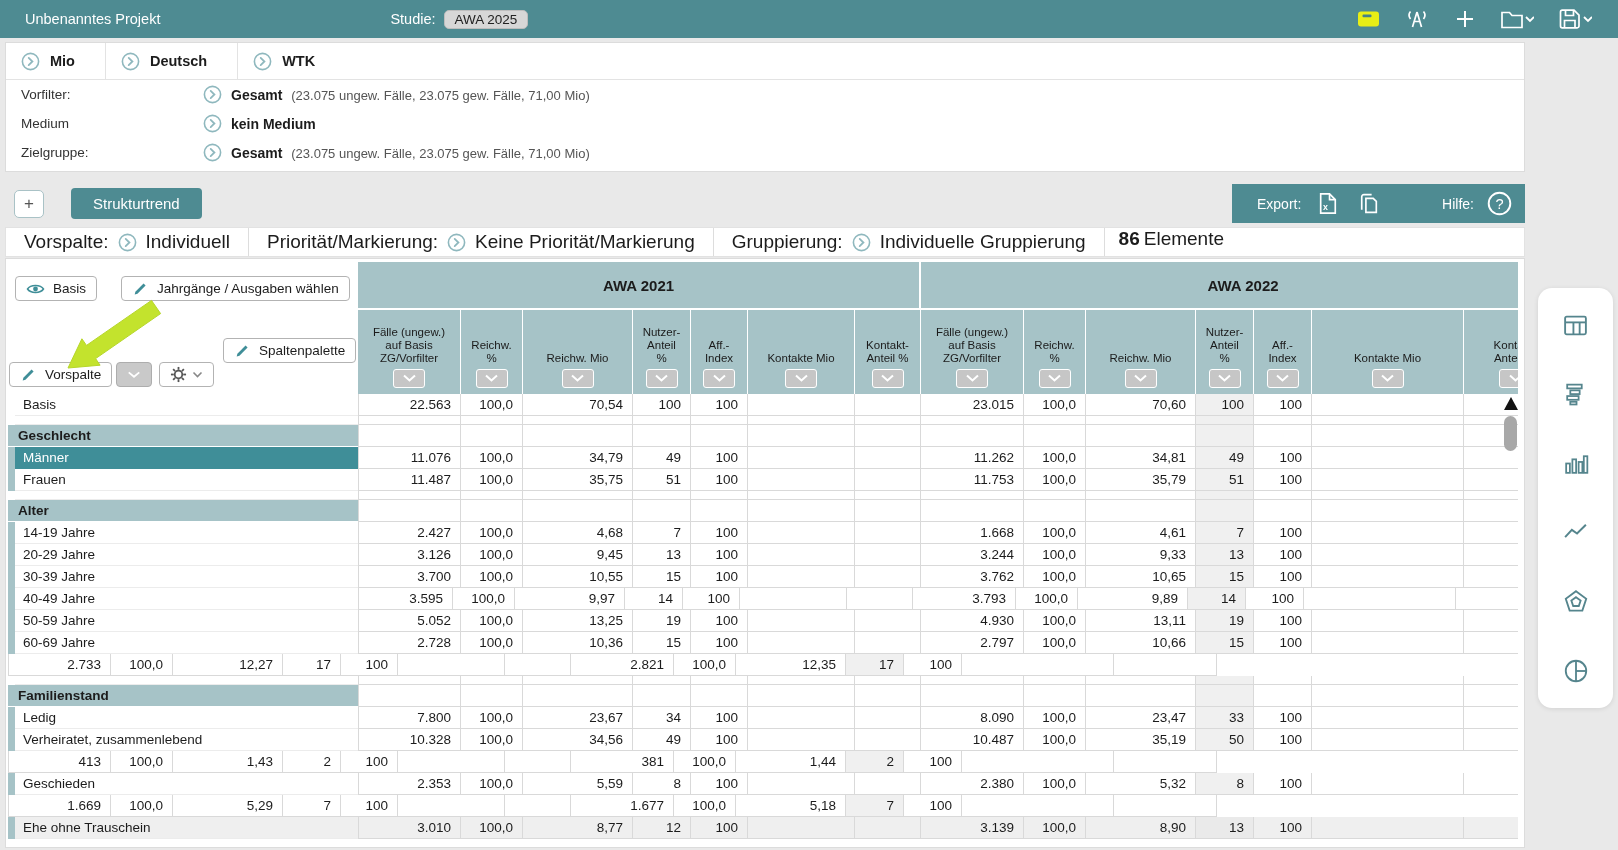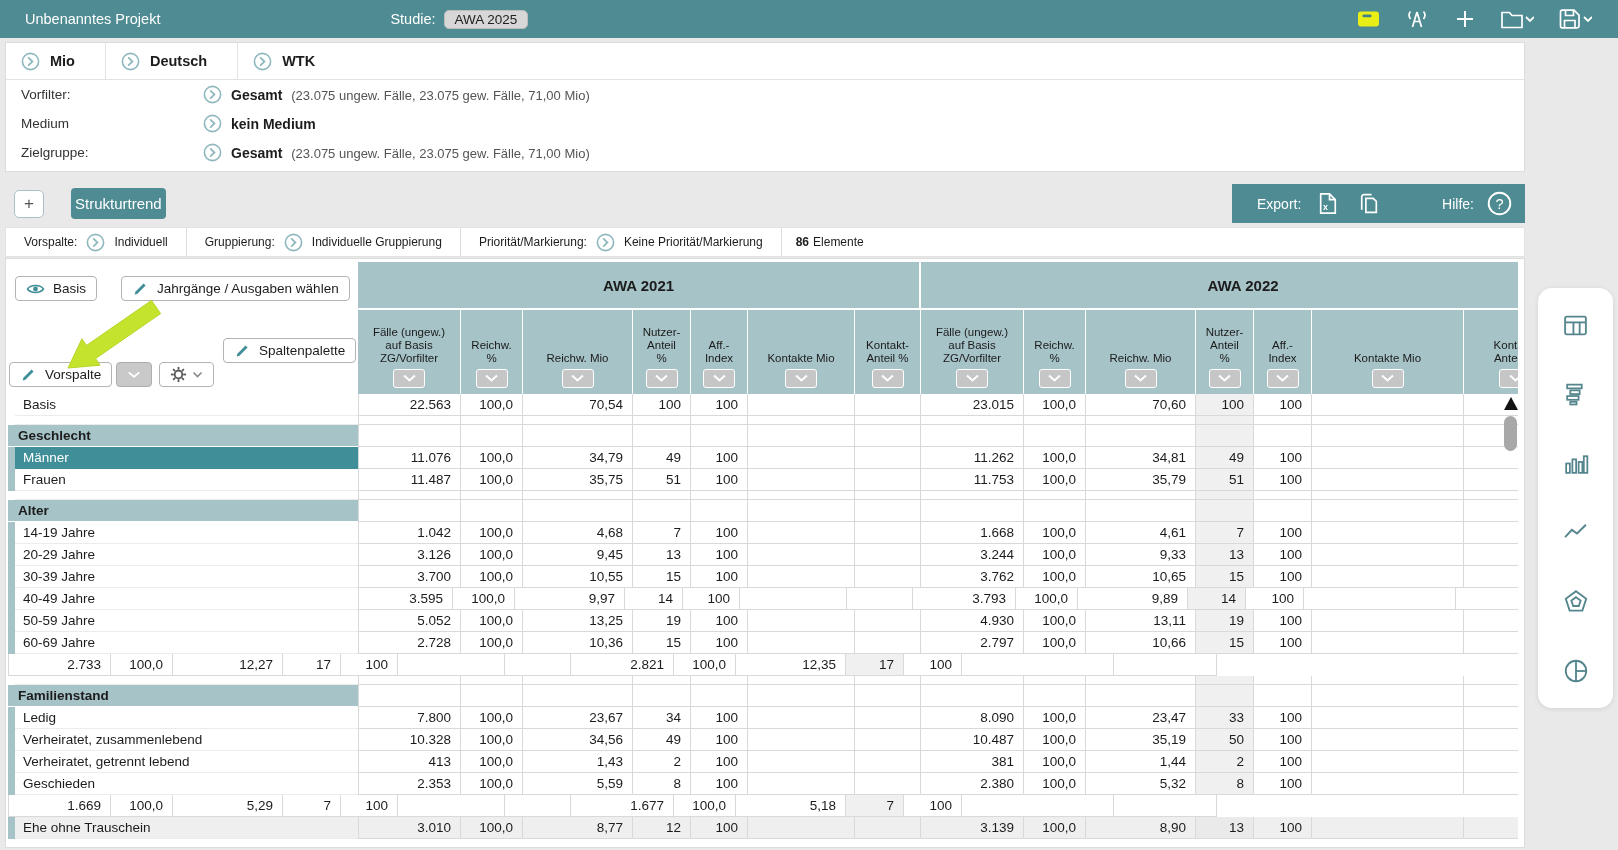--- a/index.html
+++ b/index.html
@@ -21,28 +21,28 @@
   .chip-item.divided{border-right:1px solid #e3e3e3}
   .frow{display:flex;align-items:center;height:29px;font-size:13.5px}
   .flabel{width:182px;padding-left:15px;color:#333}
   .fval{font-weight:bold;font-size:14px;margin-left:9px}
   .fdetail{color:#555;font-size:13px;margin-left:5px;font-weight:normal}
   
   .addtab{position:absolute;left:14px;top:190px;width:30px;height:28px;background:#fff;
           border:1px solid #a9c2c6;border-radius:5px;color:#555;font-size:17px;
           display:flex;align-items:center;justify-content:center;cursor:pointer;box-sizing:border-box}
   .tab-active{position:absolute;left:71px;top:188px;height:31px;background:#4e8b92;color:#fff;
-              border-radius:4px;display:flex;align-items:center;padding:0 4px;font-size:15px;cursor:pointer}
+              border-radius:4px;display:flex;align-items:center;padding:0 22px;font-size:15px;cursor:pointer}
   .export-bar{position:absolute;left:1232px;top:184px;width:293px;height:39px;background:#4e8b92;color:#fff;
               display:flex;align-items:center;gap:15px;padding-left:25px;box-sizing:border-box;font-size:14px}
   .export-bar .help{margin-left:auto;margin-right:12px;display:flex;align-items:center;gap:12px}
   .xicon{cursor:pointer;display:flex;align-items:center}
   
   .settings{position:absolute;left:5px;top:227px;width:1520px;height:30px;background:#fff;
-            border:1px solid #e2e2e2;box-sizing:border-box;display:flex;align-items:center;font-size:12px}
+            border:1px solid #e2e2e2;box-sizing:border-box;display:flex;align-items:flex-start;font-size:19px}
   .seg{display:flex;align-items:center;gap:9px;height:100%;padding:0 18px;border-right:1px solid #ddd;cursor:pointer}
   .elems{padding:0 14px}
   .elems b{margin-right:4px}
   
   .panel{position:absolute;left:5px;top:258px;width:1520px;height:590px;background:#fff;
          border:1px solid #dcdcdc;box-sizing:border-box}
   
   .ctl{position:absolute;background:#fff;border:1px solid #b3b3b3;border-radius:4px;height:25px;
        display:flex;align-items:center;gap:8px;padding:0 10px;font-size:13.5px;z-index:5;
        box-sizing:border-box;cursor:pointer;white-space:nowrap}
@@ -221,34 +221,34 @@
   <span id="segs" style="display:flex;height:100%">
       <span class="seg">
         <span>Vorspalte:</span>
         <svg width="19" height="19" viewBox="0 0 19 19">
           <circle cx="9.5" cy="9.5" r="8.1" fill="#fff" stroke="#8fb8be" stroke-width="1.6"></circle>
           <path d="M7.7 5.9 L11.4 9.5 L7.7 13.1" fill="none" stroke="#8fb8be" stroke-width="1.8" stroke-linecap="round"></path>
         </svg>
         <span>Individuell</span>
       </span>
       <span class="seg">
+        <span>Priorität/Markierung:</span>
+        <svg width="19" height="19" viewBox="0 0 19 19">
+          <circle cx="9.5" cy="9.5" r="8.1" fill="#fff" stroke="#8fb8be" stroke-width="1.6"></circle>
+          <path d="M7.7 5.9 L11.4 9.5 L7.7 13.1" fill="none" stroke="#8fb8be" stroke-width="1.8" stroke-linecap="round"></path>
+        </svg>
+        <span>Keine Priorität/Markierung</span>
+      </span>
+      <span class="seg">
         <span>Gruppierung:</span>
         <svg width="19" height="19" viewBox="0 0 19 19">
           <circle cx="9.5" cy="9.5" r="8.1" fill="#fff" stroke="#8fb8be" stroke-width="1.6"></circle>
           <path d="M7.7 5.9 L11.4 9.5 L7.7 13.1" fill="none" stroke="#8fb8be" stroke-width="1.8" stroke-linecap="round"></path>
         </svg>
         <span>Individuelle Gruppierung</span>
-      </span>
-      <span class="seg">
-        <span>Priorität/Markierung:</span>
-        <svg width="19" height="19" viewBox="0 0 19 19">
-          <circle cx="9.5" cy="9.5" r="8.1" fill="#fff" stroke="#8fb8be" stroke-width="1.6"></circle>
-          <path d="M7.7 5.9 L11.4 9.5 L7.7 13.1" fill="none" stroke="#8fb8be" stroke-width="1.8" stroke-linecap="round"></path>
-        </svg>
-        <span>Keine Priorität/Markierung</span>
       </span>
     </span>
   <span class="elems">
     <b>86</b><span>Elemente</span>
   </span>
 </div>
 
 <div class="panel">
   <div class="tbl">
     <div class="tinner" id="tinner">
@@ -518,21 +518,21 @@
           <div class="dcell shade" style="width:58px"></div>
           <div class="dcell" style="width:58px"></div>
           <div class="dcell" style="width:152px"></div>
           <div class="dcell" style="width:103px"></div>
         </div>
         <div class="trow data in-section">
           <div class="lblwrap">
             <div class="acc"></div>
             <div class="lbl">14-19 Jahre</div>
           </div>
-          <div class="dcell first" style="width:103px">1.042</div>
+          <div class="dcell first" style="width:103px">2.427</div>
           <div class="dcell" style="width:62px">100,0</div>
           <div class="dcell" style="width:110px">4,68</div>
           <div class="dcell" style="width:58px">7</div>
           <div class="dcell" style="width:57px">100</div>
           <div class="dcell" style="width:107px"></div>
           <div class="dcell" style="width:66px"></div>
           <div class="dcell" style="width:103px">1.668</div>
           <div class="dcell" style="width:62px">100,0</div>
           <div class="dcell" style="width:110px">4,61</div>
           <div class="dcell shade" style="width:58px">7</div>
@@ -727,24 +727,20 @@
           <div class="dcell" style="width:66px"></div>
           <div class="dcell" style="width:103px">10.487</div>
           <div class="dcell" style="width:62px">100,0</div>
           <div class="dcell" style="width:110px">35,19</div>
           <div class="dcell shade" style="width:58px">50</div>
           <div class="dcell" style="width:58px">100</div>
           <div class="dcell" style="width:152px"></div>
           <div class="dcell" style="width:103px"></div>
         </div>
         <div class="trow data in-section">
-          <div class="lblwrap">
-            <div class="acc"></div>
-            <div class="lbl">Verheiratet, getrennt lebend</div>
-          </div>
           <div class="dcell first" style="width:103px">413</div>
           <div class="dcell" style="width:62px">100,0</div>
           <div class="dcell" style="width:110px">1,43</div>
           <div class="dcell" style="width:58px">2</div>
           <div class="dcell" style="width:57px">100</div>
           <div class="dcell" style="width:107px"></div>
           <div class="dcell" style="width:66px"></div>
           <div class="dcell" style="width:103px">381</div>
           <div class="dcell" style="width:62px">100,0</div>
           <div class="dcell" style="width:110px">1,44</div>

